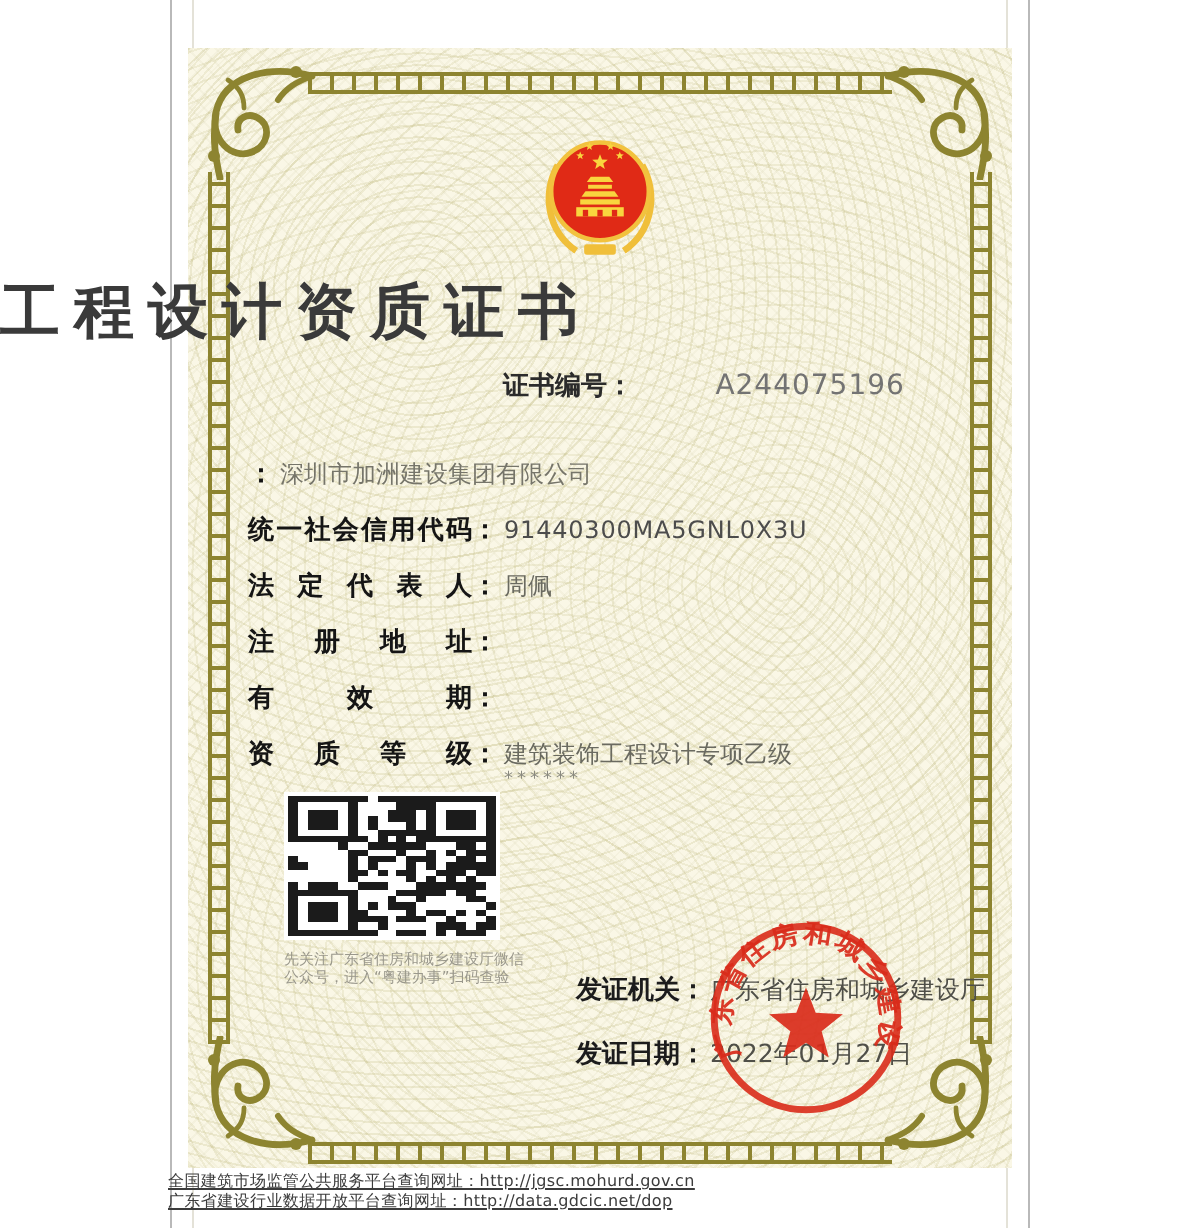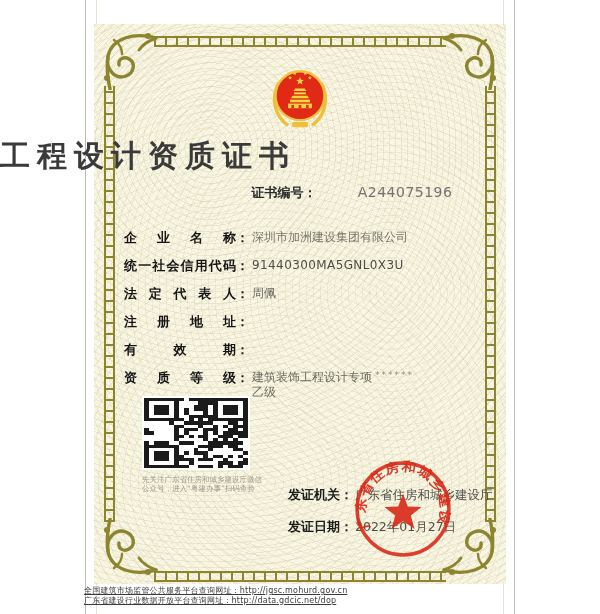--- a/index.html
+++ b/index.html
@@ -62,21 +62,21 @@
     font-size:13px;font-weight:bold;color:#151515;
     text-align:justify;text-align-last:justify;line-height:15px;
   }
   .field-colon{font-size:13px;font-weight:bold;color:#151515;margin-right:3px;line-height:15px;}
   .field-value{font-size:12px;color:#6a6a60;line-height:15px;}
   .row-name .field-value{color:#76756a;}
   .row-code .field-value{color:#4c4c4c;letter-spacing:.4px;}
   .row-addr .field-value{font-size:9px;line-height:11px;color:#7b7a6e;width:168px;}
   .row-valid .field-value{color:#55554d;}
   .row-grade{margin-bottom:0;}
-  .row-grade .grade-wrap{display:flex;flex-direction:row;}
+  .row-grade .grade-wrap{display:flex;flex-direction:column;}
   .grade-note{font-size:9px;color:#8a8a80;letter-spacing:2px;line-height:8px;margin-top:1px;}
 
   .qr-block{position:absolute;left:142px;top:396px;}
   .qr{
     width:104px;height:70px;background:#ffffff;padding:2px;
     display:grid;grid-template-columns:repeat(21,1fr);grid-template-rows:repeat(21,1fr);
   }
   .qr .m{background:#1b1b1b;}
   .qr-caption{
     margin-top:5px;width:126px;font-size:7.5px;line-height:9px;color:#9a988c;
@@ -170,21 +170,20 @@
 
 <div class="title">工程设计资质证书</div>
 
 <div class="certno-row">
   <span class="lbl">证书编号</span><span class="lbl">：</span>
   <span class="val">A244075196</span>
 </div>
 
 <div class="fields">
   <div class="field-row row-name">
-    <span class="field-label">企业名称</span>
     <span class="field-colon">：</span>
     <span class="field-value">深圳市加洲建设集团有限公司</span>
   </div>
   <div class="field-row row-code">
     <span class="field-label">统一社会信用代码</span>
     <span class="field-colon">：</span>
     <span class="field-value">91440300MA5GNL0X3U</span>
   </div>
   <div class="field-row row-rep">
     <span class="field-label">法定代表人</span>

